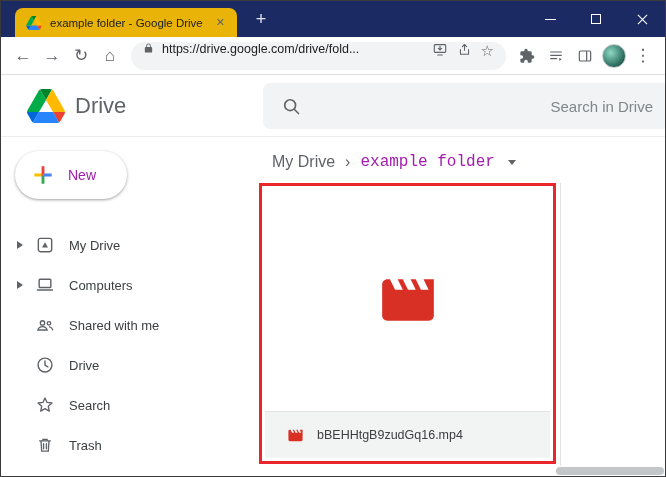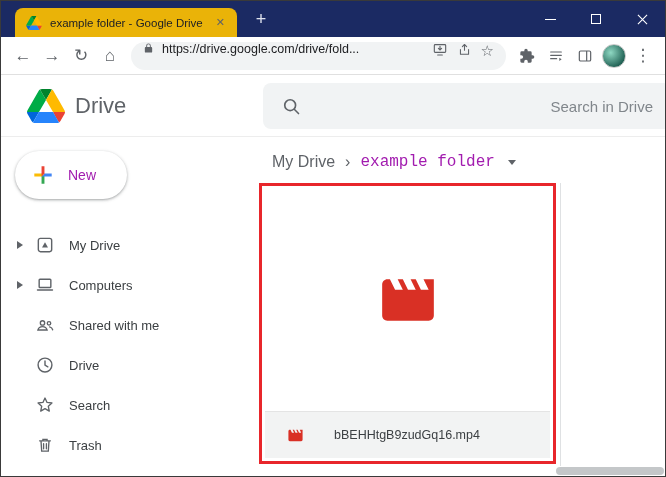--- a/index.html
+++ b/index.html
@@ -56,21 +56,21 @@
   .breadcrumb { display:flex; align-items:center; padding:16px 0 0 26px; gap:10px; }
   .crumb { font-size:16px; color:#5f6368; }
   .crumb.current { color:#a21caf;font-family:Liberation Mono, monospace; }
   .chev { font-size:16px; color:#5f6368; }
   .caret-down { width:0; height:0; border-left:4.5px solid transparent; border-right:4.5px solid transparent; border-top:5px solid #5f6368; margin-left:3px; }
 
   .annotation { position:absolute; left:13px; top:46px; width:297px; height:281px; border:3px solid #e8262b; }
   .file-card { position:absolute; inset:3px; background:#fff; display:flex; flex-direction:column; }
   .card-preview { flex:1; display:flex; align-items:center; justify-content:center; }
   .card-preview svg { width:62px; height:62px; }
-  .card-footer { height:47px; background:#f2f3f3; border-top:1px solid #e4e4e4; display:flex; align-items:center; padding:0 22px; gap:30px; flex:none; }
+  .card-footer { height:47px; background:#f2f3f3; border-top:1px solid #e4e4e4; display:flex; align-items:center; padding:0 22px; gap:13px; flex:none; }
   .card-footer svg { width:17px; height:17px; flex:none; }
   .file-name { font-size:12.5px; color:#3c4043; white-space:nowrap; overflow:hidden; }
 
   .content-edge { position:absolute; left:314px; top:46px; height:283px; width:1px; background:#dfe1e3; }
   .hscroll-thumb { position:absolute; right:1px; bottom:1px; width:108px; height:8px; background:#c4c7c9; border-radius:4px; }
 </style>
 </head>
 <body>
 
 <div class="window">

